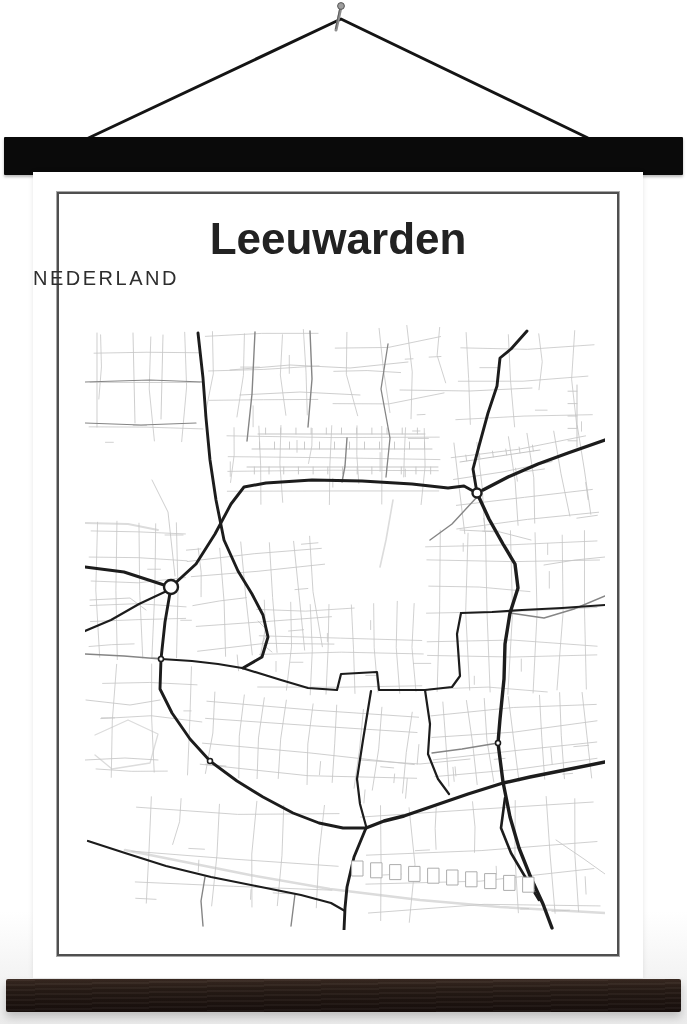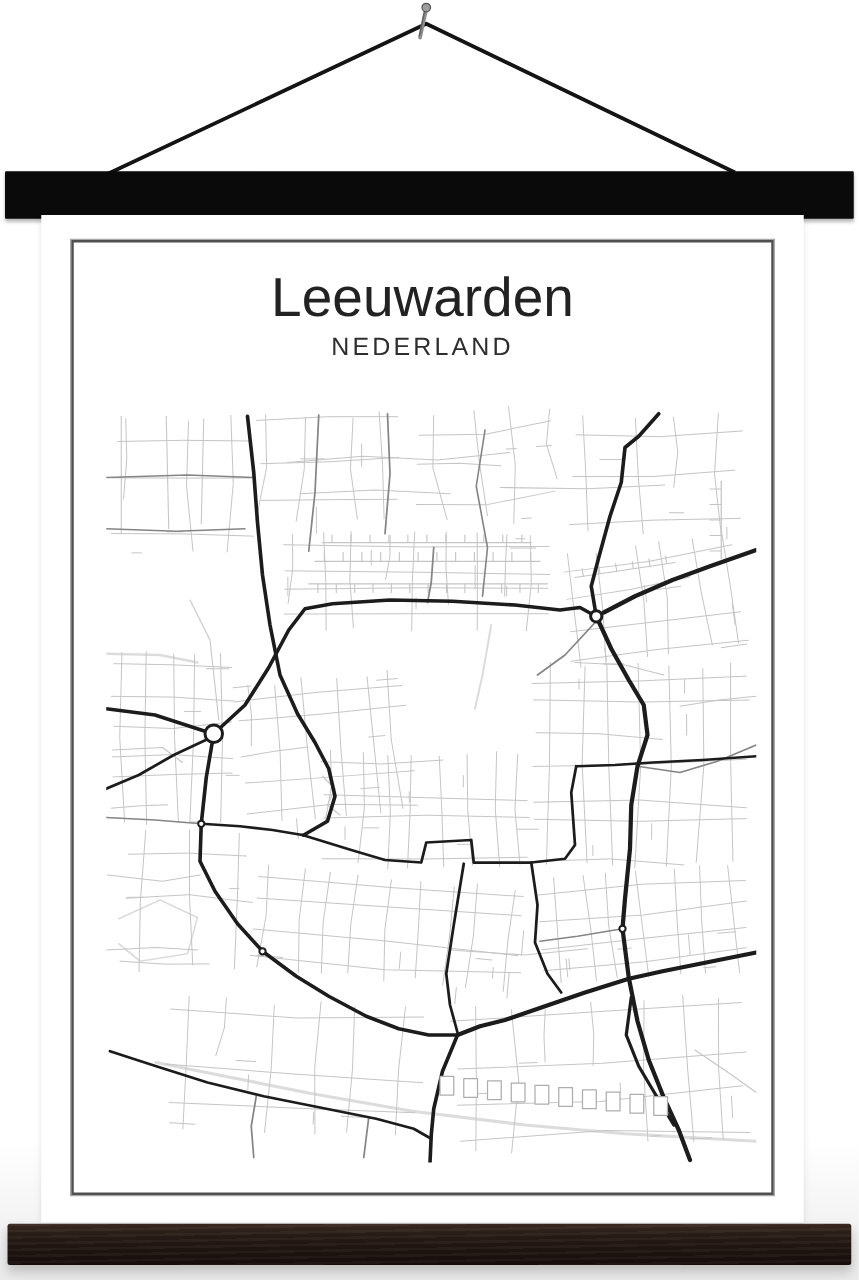--- a/index.html
+++ b/index.html
@@ -19,25 +19,25 @@
     background:var(--paper,#ffffff);
     box-shadow:0 0 5px rgba(0,0,0,.10);
   }
   .frame{
     position:absolute;left:24px;top:20px;right:24px;bottom:22px;
     border:2px solid var(--frame_inner,#4f4f4f);
     box-shadow:0 0 0 1px var(--frame_outer,#a8a8a8);
   }
   .title{
     position:absolute;top:45px;left:0;width:100%;text-align:center;
-    font-size:44px;line-height:44px;font-weight:normal;letter-spacing:0px;
+    font-size:44px;line-height:44px;font-weight:bold;letter-spacing:0px;
     color:var(--title,#222222);
   }
   .subtitle{
-    position:absolute;top:95px;left:0;width:100%;text-align:center;
+    position:absolute;top:95px;left:0;width:100%;text-align:left;
     font-size:20px;line-height:22px;font-weight:400;letter-spacing:2.5px;
     color:var(--subtitle,#2e2e2e);
   }
   .map-wrap{position:absolute;left:52px;top:146px;width:520px;height:612px;}
   .map-wrap svg{width:100%;height:100%;display:block;}
   .slat-bottom{
     position:absolute;left:6px;top:979px;width:675px;height:33px;border-radius:2px;
     background:linear-gradient(180deg,#3a2a22 0%,#281c16 30%,#1f1511 62%,#170f0c 100%);
     box-shadow:0 5px 9px rgba(0,0,0,.20);
   }

